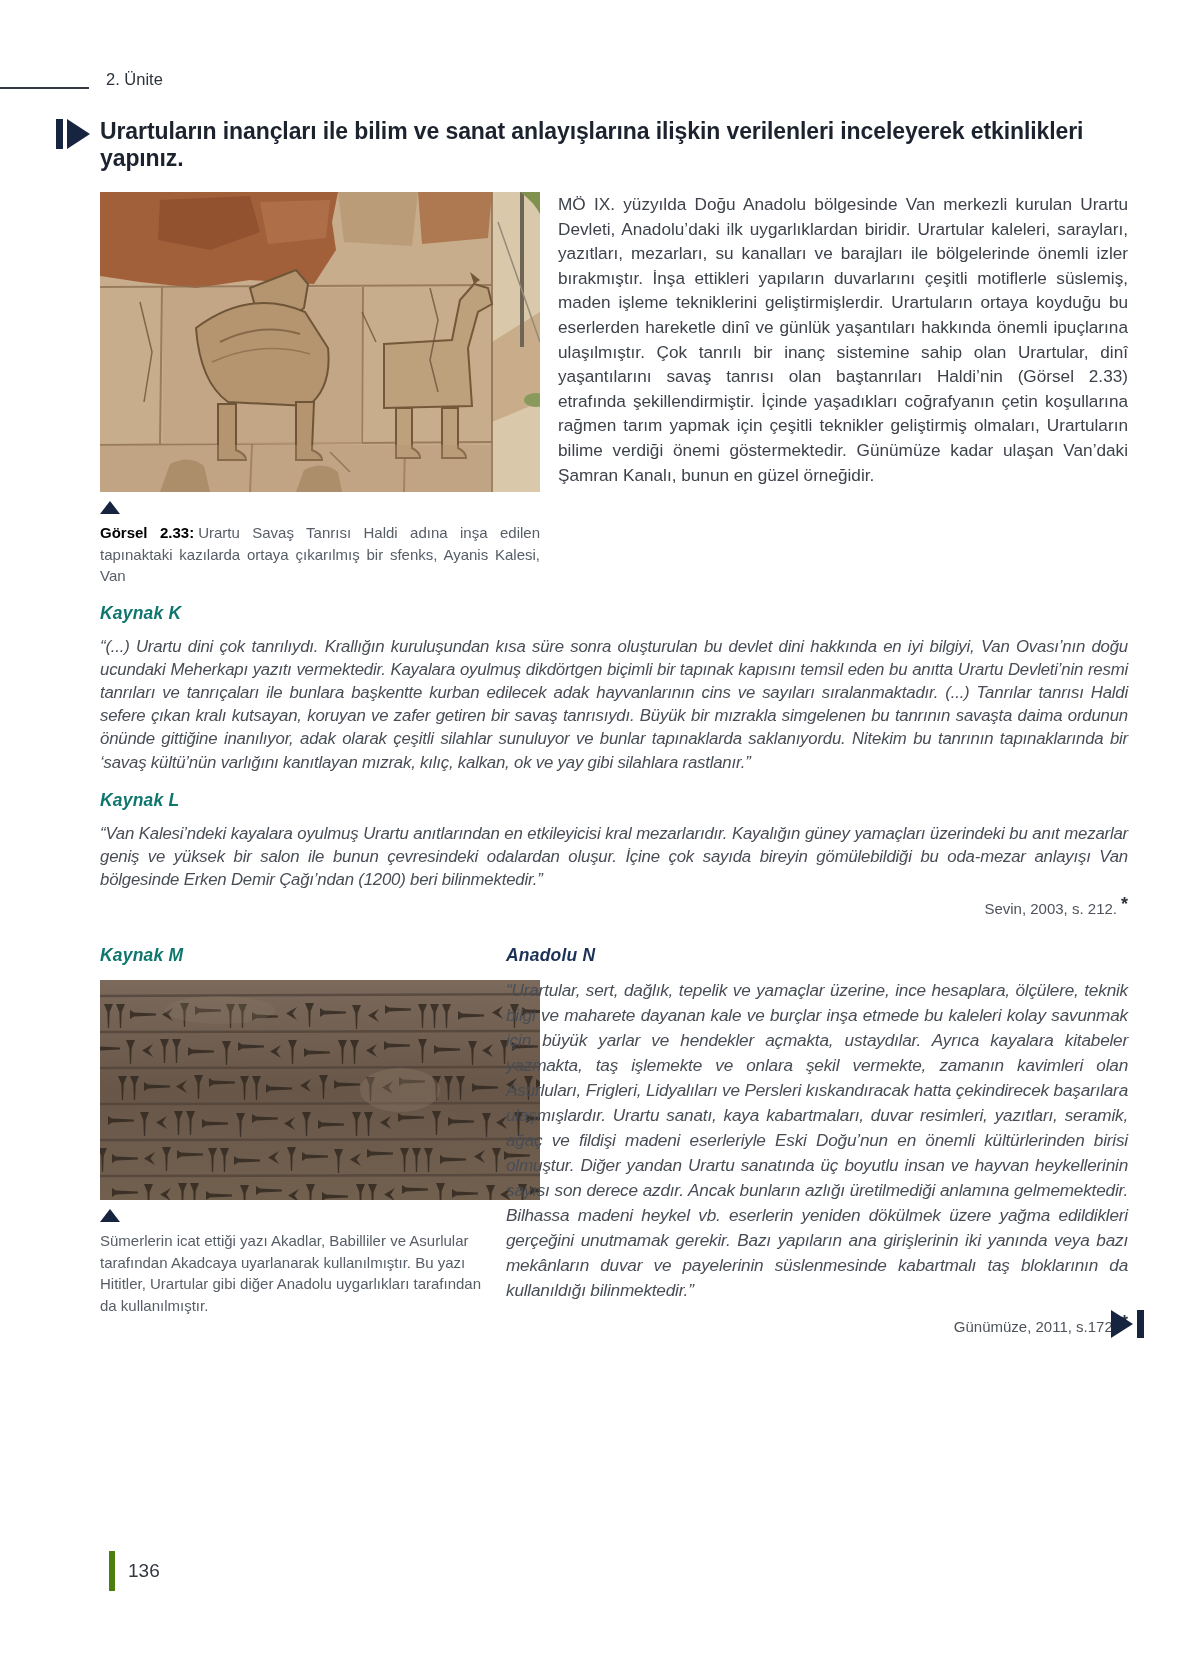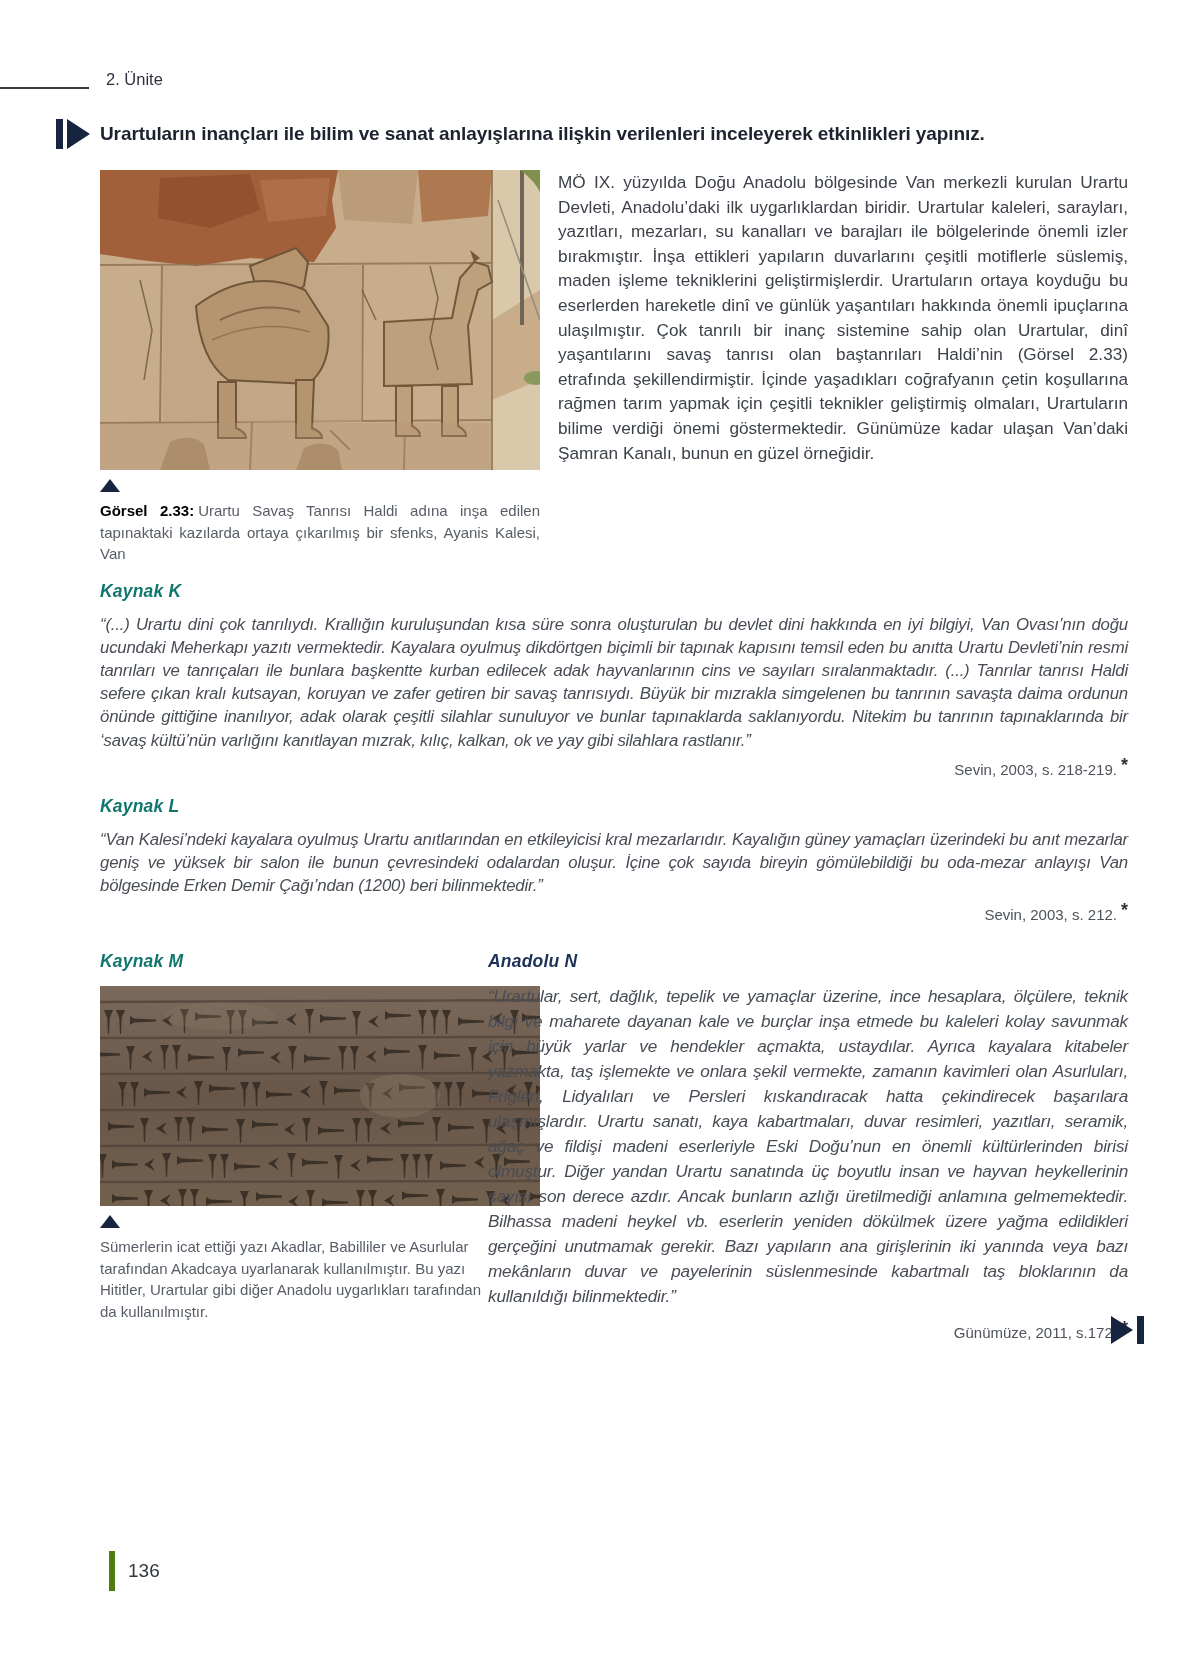--- a/index.html
+++ b/index.html
@@ -10,41 +10,41 @@
   .unit-line { position:absolute; left:0; top:87px; width:89px; height:2px; background:#343a42; }
   .unit-label { position:absolute; left:106px; top:70px; font-size:16.5px; color:#2d333c; }
 
   .content { position:absolute; left:100px; right:95px; top:118px; }
 
   
   .activity { position:relative; min-height:32px; display:flex; align-items:center; }
   .prompt-icon { position:absolute; left:-44px; top:1px; display:flex; align-items:center; }
   .prompt-icon .bar { width:7px; height:30px; background:#172440; margin-right:4px; }
   .prompt-icon .tri { width:0; height:0; border-top:15px solid transparent; border-bottom:15px solid transparent; border-left:23px solid #172440; }
-  .activity-heading { font-weight:bold; font-size:19px; color:#1c232f; letter-spacing:-0.1px; }
+  .activity-heading { font-weight:bold; font-size:23px; color:#1c232f; letter-spacing:-0.1px; }
 
   
   .sec1 { display:flex; gap:18px; margin-top:20px; }
   .figcol { flex:0 0 440px; width:440px; }
   .figcol svg, .mblock svg { display:block; }
   .marker { width:0; height:0; border-left:10px solid transparent; border-right:10px solid transparent; border-bottom:13px solid #172440; margin:9px 0 8px 0; }
   .fig-caption { font-size:15px; line-height:21.5px; color:#575d66; text-align:justify; }
   .fig-caption b { color:#000000; margin-right:4px; }
   .intro-text { flex:1; font-size:17.2px; line-height:24.6px; text-align:justify; color:#3d424a; }
 
   
   .src-title { font-style:italic; font-weight:bold; font-size:17.5px; color:#0f766e; margin-top:16px; letter-spacing:0.2px; }
   .quote { font-style:italic; font-size:16.8px; line-height:23.2px; color:#484d55; text-align:justify; margin-top:11px; letter-spacing:-0.2px; }
   .cite { text-align:right; font-size:15px; color:#4e535b; margin-top:7px; }
   .star { font-weight:bold; font-size:18px; position:relative; top:-4px; margin-left:4px; color:#2e333b; }
 
   
   .secMN { margin-top:26px; position:relative; }
   .secMN::after { content:""; display:block; clear:both; }
-  .mblock { float:left; width:388px; }
+  .mblock { float:left; width:388px; margin-right:18px; }
   .mblock .src-title { margin-top:0; }
   .mblock svg { margin-top:14px; }
   .m-caption { font-size:15px; line-height:21.5px; color:#575d66; }
   .n-title { font-style:italic; font-weight:bold; font-size:17.5px; color:#1c3156; letter-spacing:0.2px; }
   .n-quote { font-style:italic; font-size:17.2px; line-height:25px; color:#484d55; text-align:justify; margin-top:12px; letter-spacing:-0.2px; }
   .n-cite { clear:both; position:relative; text-align:right; font-size:15px; color:#4e535b; margin-top:10px; padding-right:0; }
   .end-icon { position:absolute; right:-16px; top:-6px; display:flex; align-items:center; }
   .end-icon .tri { width:0; height:0; border-top:14px solid transparent; border-bottom:14px solid transparent; border-left:22px solid #172440; margin-right:4px; }
   .end-icon .bar { width:7px; height:28px; background:#172440; }
 
@@ -122,23 +122,20 @@
         <div class="marker"></div>
         <div class="fig-caption">
           <b>Görsel 2.33:</b><span>Urartu Savaş Tanrısı Haldi adına inşa edilen tapınaktaki kazılarda ortaya çıkarılmış bir sfenks, Ayanis Kalesi, Van</span>
         </div>
       </div>
       <div class="intro-text">MÖ IX. yüzyılda Doğu Anadolu bölgesinde Van merkezli kurulan Urartu Devleti, Anadolu’daki ilk uygarlıklardan biridir. Urartular kaleleri, sarayları, yazıtları, mezarları, su kanalları ve barajları ile bölgelerinde önemli izler bırakmıştır. İnşa ettikleri yapıların duvarlarını çeşitli motiflerle süslemiş, maden işleme tekniklerini geliştirmişlerdir. Urartuların ortaya koyduğu bu eserlerden hareketle dinî ve günlük yaşantıları hakkında önemli ipuçlarına ulaşılmıştır. Çok tanrılı bir inanç sistemine sahip olan Urartular, dinî yaşantılarını savaş tanrısı olan baştanrıları Haldi’nin (Görsel 2.33) etrafında şekillendirmiştir. İçinde yaşadıkları coğrafyanın çetin koşullarına rağmen tarım yapmak için çeşitli teknikler geliştirmiş olmaları, Urartuların bilime verdiği önemi göstermektedir. Günümüze kadar ulaşan Van’daki Şamran Kanalı, bunun en güzel örneğidir.</div>
     </div>
 
     <div class="src-title">Kaynak K</div>
     <div class="quote">“(...) Urartu dini çok tanrılıydı. Krallığın kuruluşundan kısa süre sonra oluşturulan bu devlet dini hakkında en iyi bilgiyi, Van Ovası’nın doğu ucundaki Meherkapı yazıtı vermektedir. Kayalara oyulmuş dikdörtgen biçimli bir tapınak kapısını temsil eden bu anıtta Urartu Devleti’nin resmi tanrıları ve tanrıçaları ile bunlara başkentte kurban edilecek adak hayvanlarının cins ve sayıları sıralanmaktadır. (...) Tanrılar tanrısı Haldi sefere çıkan kralı kutsayan, koruyan ve zafer getiren bir savaş tanrısıydı. Büyük bir mızrakla simgelenen bu tanrının savaşta daima ordunun önünde gittiğine inanılıyor, adak olarak çeşitli silahlar sunuluyor ve bunlar tapınaklarda saklanıyordu. Nitekim bu tanrının tapınaklarında bir ‘savaş kültü’nün varlığını kanıtlayan mızrak, kılıç, kalkan, ok ve yay gibi silahlara rastlanır.”</div>
-    <div class="cite">
-      <span>Sevin, 2003, s. 218-219.</span><span class="star">*</span>
-    </div>
 
     <div class="src-title">Kaynak L</div>
     <div class="quote">“Van Kalesi’ndeki kayalara oyulmuş Urartu anıtlarından en etkileyicisi kral mezarlarıdır. Kayalığın güney yamaçları üzerindeki bu anıt mezarlar geniş ve yüksek bir salon ile bunun çevresindeki odalardan oluşur. İçine çok sayıda bireyin gömülebildiği bu oda-mezar anlayışı Van bölgesinde Erken Demir Çağı’ndan (1200) beri bilinmektedir.”</div>
     <div class="cite">
       <span>Sevin, 2003, s. 212.</span><span class="star">*</span>
     </div>
 
     <div class="secMN">
       <div class="mblock">
         <div class="src-title">Kaynak M</div>

